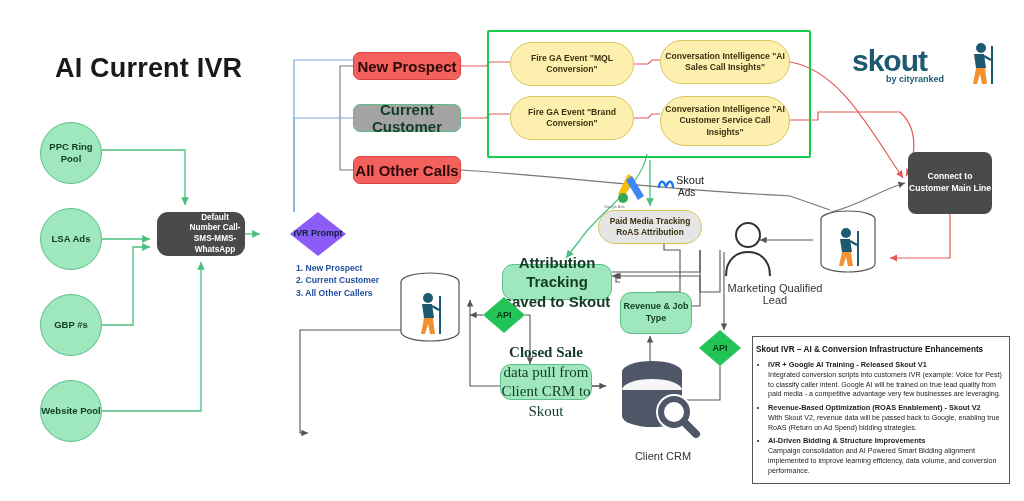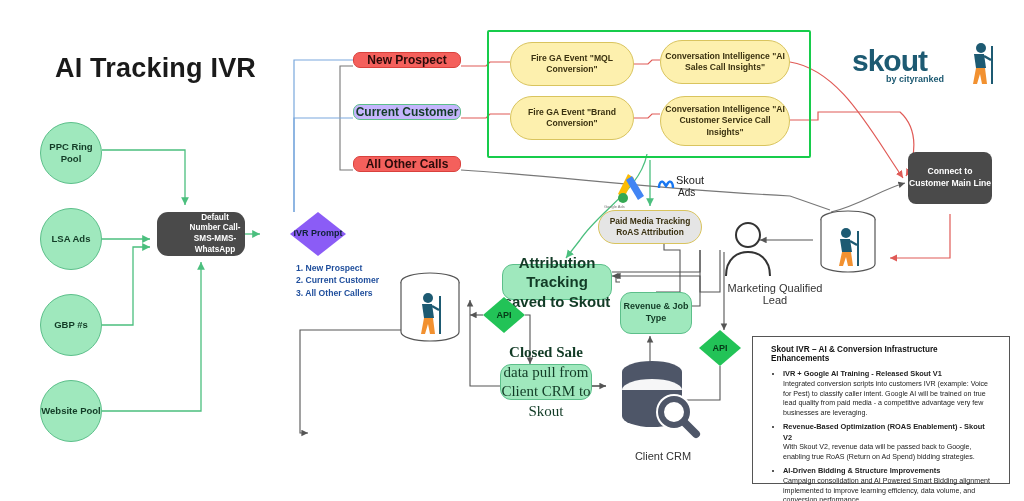--- a/index.html
+++ b/index.html
@@ -18,53 +18,53 @@
   .gbp{left:40px;top:294px;width:62px;height:62px;}
   .web{left:40px;top:380px;width:62px;height:62px;}
   .defnum{left:157px;top:212px;width:88px;height:44px;border-radius:11px;
           background:#4a4a4a;color:#fff;font-size:8.2px;font-weight:bold;line-height:1.3;padding-left:28px;}
   .diamond{width:56px;height:44px;background:#8b5cf6;color:#0e2236;font-size:9px;
            font-weight:bold;line-height:1.25;
            clip-path:polygon(50% 0,100% 50%,50% 100%,0 50%);margin-left:24px;}
   .ivr{left:266px;top:212px;}
   .ivrlist{left:296px;top:262px;width:130px;height:42px;display:block;text-align:left;
            font-size:8.6px;font-weight:bold;color:#1f4e9c;line-height:1.45;}
-  .redbox{width:108px;height:16px;border-radius:7px;background:#f4605c;
-          border:1.2px solid #d9413d;color:#2b0b0a;font-size:12px;font-weight:bold;}
+  .redbox{width:108px;height:28px;border-radius:7px;background:#f4605c;
+          border:1.2px solid #d9413d;color:#2b0b0a;font-size:15px;font-weight:bold;}
   .np{left:353px;top:52px;}
-  .cc{left:353px;top:104px;background:#c4b5fd;border-color:#5cbf8a;color:#123b26;}
+  .cc{left:353px;top:104px;background:#a3a3a3;border-color:#5cbf8a;color:#123b26;}
   .aoc{left:353px;top:156px;}
   .oval{border-radius:26px;background:#fdf0ae;border:1.2px solid #d9c45e;
         color:#3a3110;font-size:8.6px;font-weight:bold;line-height:1.3;}
   .ga1{left:510px;top:42px;width:124px;height:44px;}
   .ga2{left:510px;top:96px;width:124px;height:44px;}
   .ci1{left:660px;top:40px;width:130px;height:44px;}
   .ci2{left:660px;top:96px;width:130px;height:50px;}
   .greenbox{position:absolute;left:487px;top:30px;width:320px;height:124px;
             border:2px solid #17cc4b;border-radius:2px;}
-  .connect{left:908px;top:152px;width:84px;height:52px;border-radius:8px;
+  .connect{left:908px;top:152px;width:84px;height:62px;border-radius:8px;
            background:#4a4a4a;color:#fff;font-size:8.6px;font-weight:bold;line-height:1.35;}
   .gbox{border-radius:11px;background:#9fe8bd;border:1.2px solid #5cbf8a;
         color:#123b26;font-size:15px;line-height:1.3;}
   .attr{left:502px;top:264px;width:110px;height:36px;font-weight:bold;}
   .rev{left:620px;top:292px;width:72px;height:42px;font-weight:bold;font-size:9px;}
   .closed{left:500px;top:364px;width:92px;height:36px;font-family:Liberation Serif, serif;}
   .inbound{left:314px;top:412px;width:138px;height:42px;}
   .paid{left:598px;top:210px;width:104px;height:34px;border-radius:18px;
         background:#e5e5e5;border:1.2px solid #d9c45e;color:#3a3110;
         font-size:8.4px;font-weight:bold;line-height:1.3;}
   .apid{width:42px;height:36px;background:#22c357;color:#063b18;font-size:9px;
         font-weight:bold;clip-path:polygon(50% 0,100% 50%,50% 100%,0 50%);}
   .api1{left:483px;top:297px;}
   .api2{left:699px;top:330px;}
   .cap{position:absolute;font-size:11px;color:#333;text-align:center;}
   .mqlcap{left:715px;top:282px;width:120px;}
   .crmcap{left:618px;top:450px;width:90px;}
   .panel{position:absolute;left:752px;top:336px;width:258px;height:148px;
-         border:1px solid #555;background:#fff;box-sizing:border-box;padding:8px 18px;}
+         border:1px solid #555;background:#fff;box-sizing:border-box;padding:8px 3px;}
   .panel h4{margin:0 0 6px 0;font-size:8.2px;color:#111;font-weight:bold;}
   .panel ul{margin:0;padding-left:12px;}
   .panel li{font-size:7.1px;color:#222;line-height:1.38;margin-bottom:3px;}
   .panel li b{font-size:7.4px;}
   .logo{position:absolute;left:852px;top:40px;width:150px;height:52px;}
   .logo .sk{position:absolute;left:0;top:4px;font-size:30px;font-weight:bold;
             color:#1d5a72;letter-spacing:-1px;}
   .logo .tag{position:absolute;left:34px;top:34px;font-size:9px;font-weight:bold;
              color:#1d5a72;}
 </style>
@@ -125,21 +125,21 @@
       <path d="M612,272 L700,272 L700,250"></path>
       <path d="M525,315 L530,315 L530,364" marker-end="url(#ad)"></path>
       <path d="M500,386 L470,386 L470,300" marker-end="url(#ad)"></path>
       <path d="M592,386 L606,386" marker-end="url(#ad)"></path>
       <path d="M592,386 L606,386"></path>
       <path d="M450,330 L300,330 L300,433 L308,433" marker-end="url(#ad)"></path>
       <path d="M483,315 L470,315" marker-end="url(#ad)"></path>
     </g>
   </svg>
 
-  <div class="node title">AI Tracking IVR</div>
+  <div class="node title">AI Current IVR</div>
 
   <div class="node circ ppc">PPC Ring Pool</div>
   <div class="node circ lsa">LSA Ads</div>
   <div class="node circ gbp">GBP #s</div>
   <div class="node circ web">Website Pool</div>
 
   <div class="node defnum">Default Number Call-SMS-MMS-WhatsApp</div>
   <div class="node diamond ivr">IVR Prompt</div>
 
   <div class="node ivrlist">

